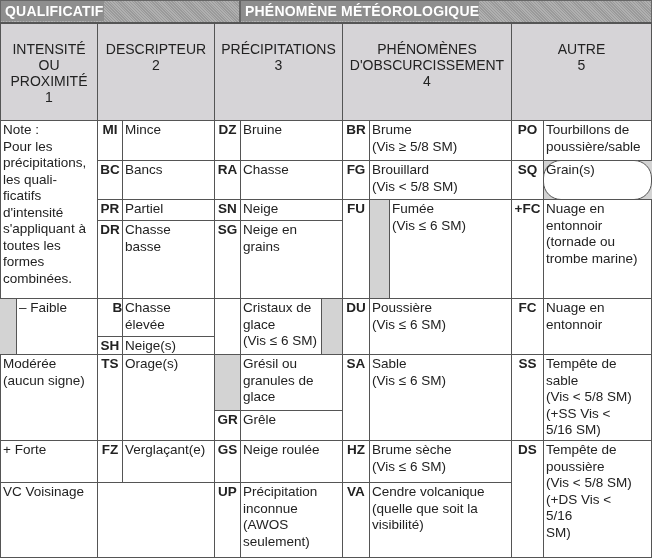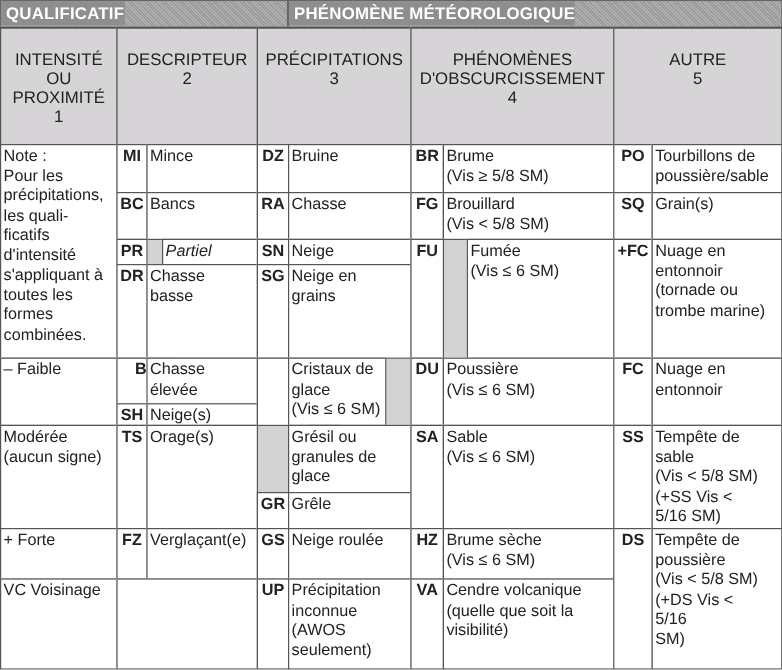--- a/index.html
+++ b/index.html
@@ -34,32 +34,32 @@
 <div class="abs cell" style="left:0;top:120px;width:98px;height:179px;">Note :
 Pour les
 précipitations,
 les quali-
 ficatifs
 d'intensité
 s'appliquant à
 toutes les
 formes
 combinées.</div>
-<div class="abs cell" style="left:0;top:298px;width:98px;height:57px;">– Faible</div>
+<div class="abs cell" style="left:16px;top:298px;width:98px;height:57px;">– Faible</div>
 <div class="abs cell" style="left:0;top:354px;width:98px;height:87px;">Modérée
 (aucun signe)</div>
 <div class="abs cell" style="left:0;top:440px;width:98px;height:43px;">+ Forte</div>
 <div class="abs cell" style="left:0;top:482px;width:98px;height:76px;">VC Voisinage</div>
 
 <div class="abs cell code" style="left:97px;top:120px;width:26px;height:41px;">MI</div>
 <div class="abs cell" style="left:122px;top:120px;width:93px;height:41px;">Mince</div>
 <div class="abs cell code" style="left:97px;top:160px;width:26px;height:40px;">BC</div>
 <div class="abs cell" style="left:122px;top:160px;width:93px;height:40px;">Bancs</div>
 <div class="abs cell code" style="left:97px;top:199px;width:26px;height:22px;">PR</div>
-<div class="abs cell" style="left:135px;top:199px;width:110px;height:22px;font-style:italic;">Partiel</div>
+<div class="abs cell" style="left:122px;top:199px;width:110px;height:22px;">Partiel</div>
 <div class="abs cell code" style="left:97px;top:220px;width:26px;height:79px;">DR</div>
 <div class="abs cell" style="left:122px;top:220px;width:93px;height:79px;">Chasse
 basse</div>
 <div class="abs cell code" style="left:97px;top:298px;width:49px;height:39px;">BL</div>
 <div class="abs cell" style="left:122px;top:298px;width:93px;height:39px;">Chasse
 élevée</div>
 <div class="abs cell code" style="left:97px;top:336px;width:26px;height:19px;">SH</div>
 <div class="abs cell" style="left:122px;top:336px;width:93px;height:19px;">Neige(s)</div>
 <div class="abs cell code" style="left:97px;top:354px;width:26px;height:87px;">TS</div>
 <div class="abs cell" style="left:122px;top:354px;width:93px;height:87px;">Orage(s)</div>
@@ -114,21 +114,21 @@
 (Vis ≤ 6 SM)</div>
 <div class="abs cell code" style="left:342px;top:482px;width:28px;height:76px;">VA</div>
 <div class="abs cell" style="left:369px;top:482px;width:143px;height:76px;">Cendre volcanique
 (quelle que soit la
 visibilité)</div>
 
 <div class="abs cell code" style="left:511px;top:120px;width:33px;height:41px;">PO</div>
 <div class="abs cell" style="left:543px;top:120px;width:109px;height:41px;">Tourbillons de
 poussière/sable</div>
 <div class="abs cell code" style="left:511px;top:160px;width:33px;height:40px;">SQ</div>
-<div class="abs cell" style="left:543px;top:160px;width:109px;height:40px;">Grain(s)</div>
+<div class="abs cell" style="left:543px;top:160px;width:109px;height:40px;border-radius:18px;">Grain(s)</div>
 <div class="abs cell code" style="left:511px;top:199px;width:33px;height:100px;">+FC</div>
 <div class="abs cell" style="left:543px;top:199px;width:109px;height:100px;">Nuage en
 entonnoir
 (tornade ou
 trombe marine)</div>
 <div class="abs cell code" style="left:511px;top:298px;width:33px;height:57px;">FC</div>
 <div class="abs cell" style="left:543px;top:298px;width:109px;height:57px;">Nuage en
 entonnoir</div>
 <div class="abs cell code" style="left:511px;top:354px;width:33px;height:87px;">SS</div>
 <div class="abs cell" style="left:543px;top:354px;width:109px;height:87px;">Tempête de

